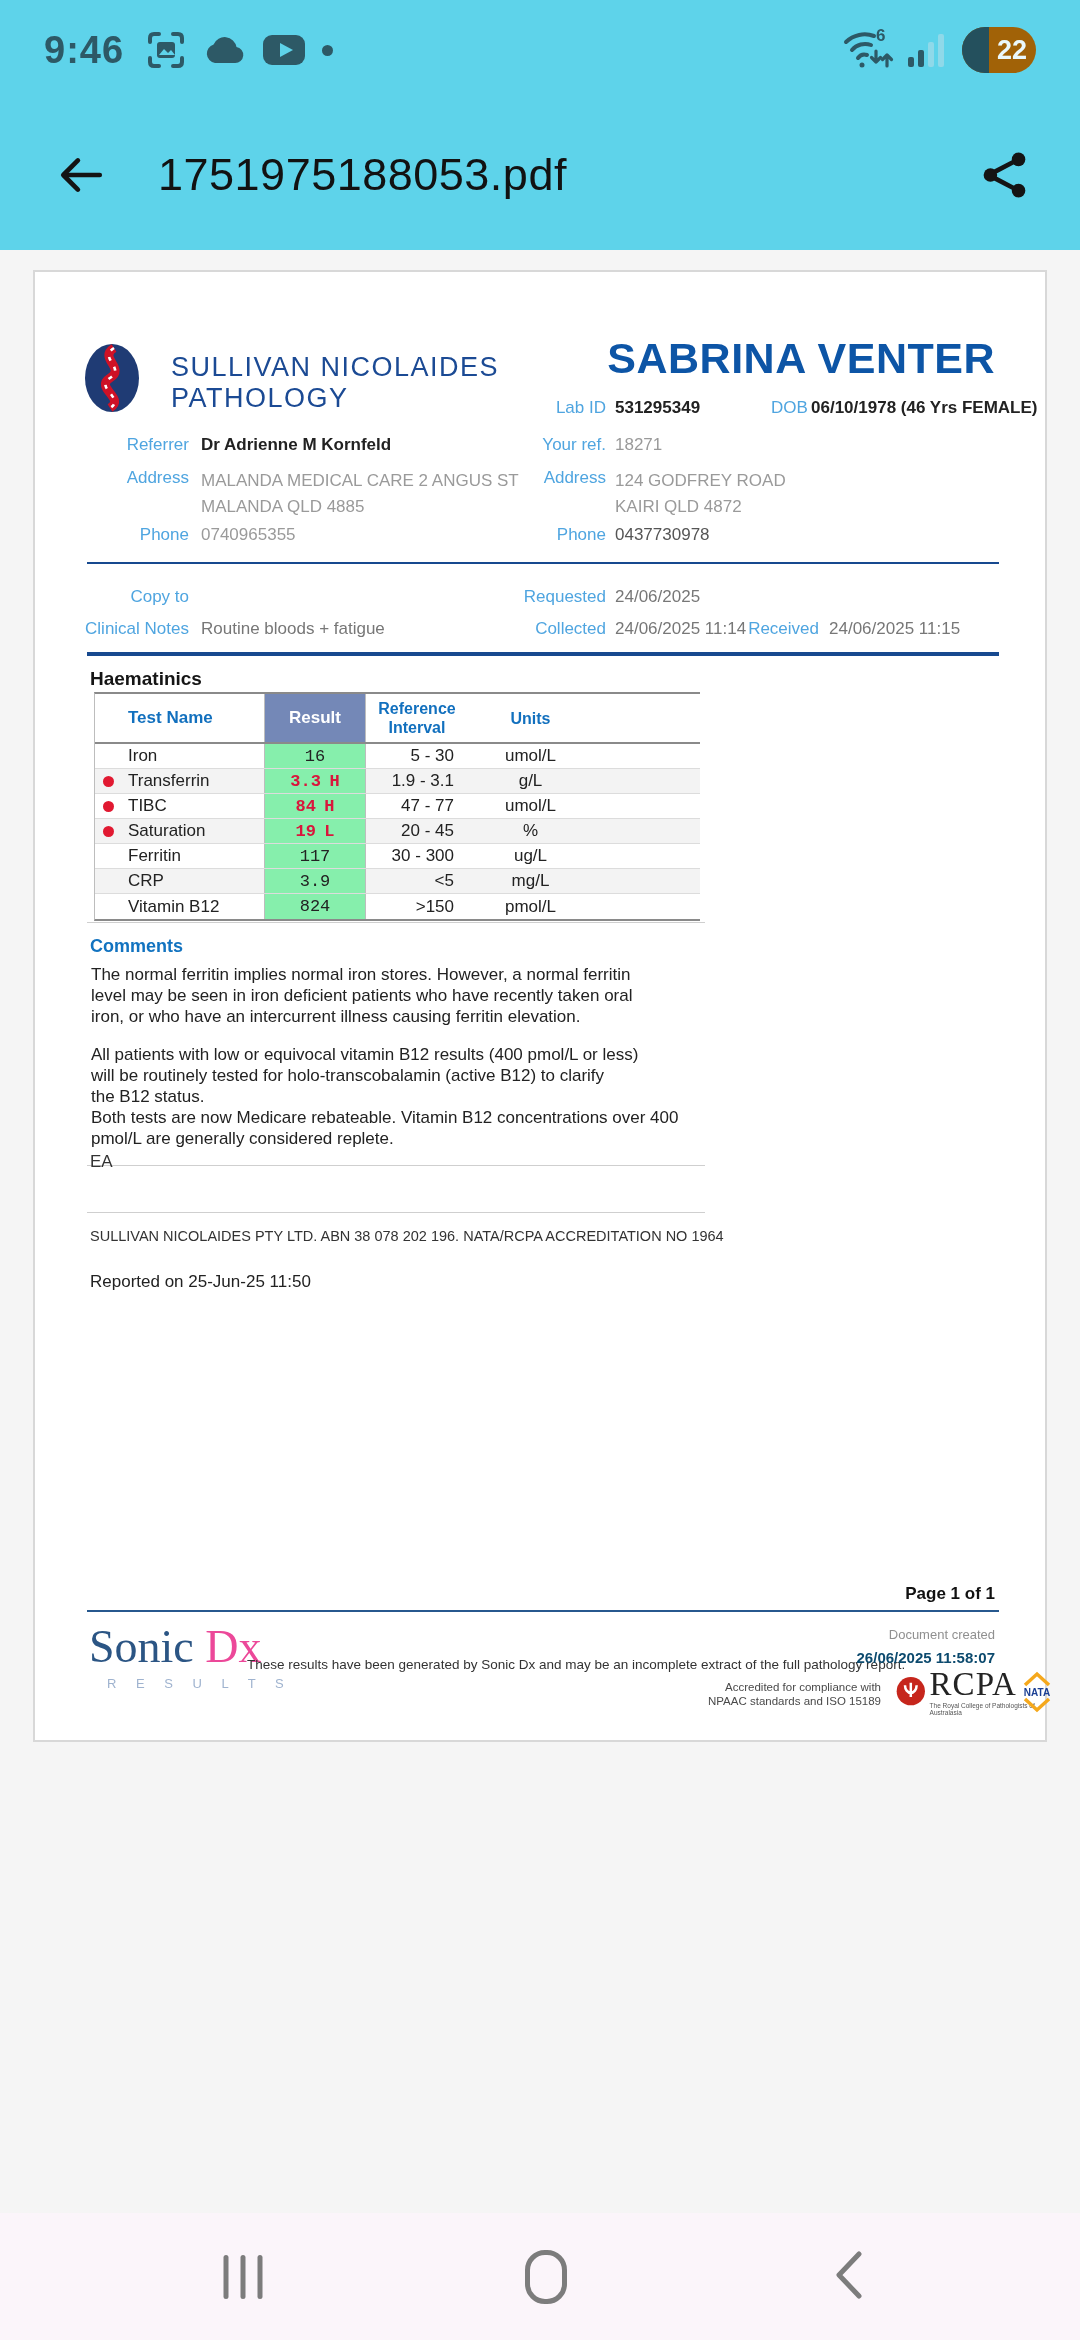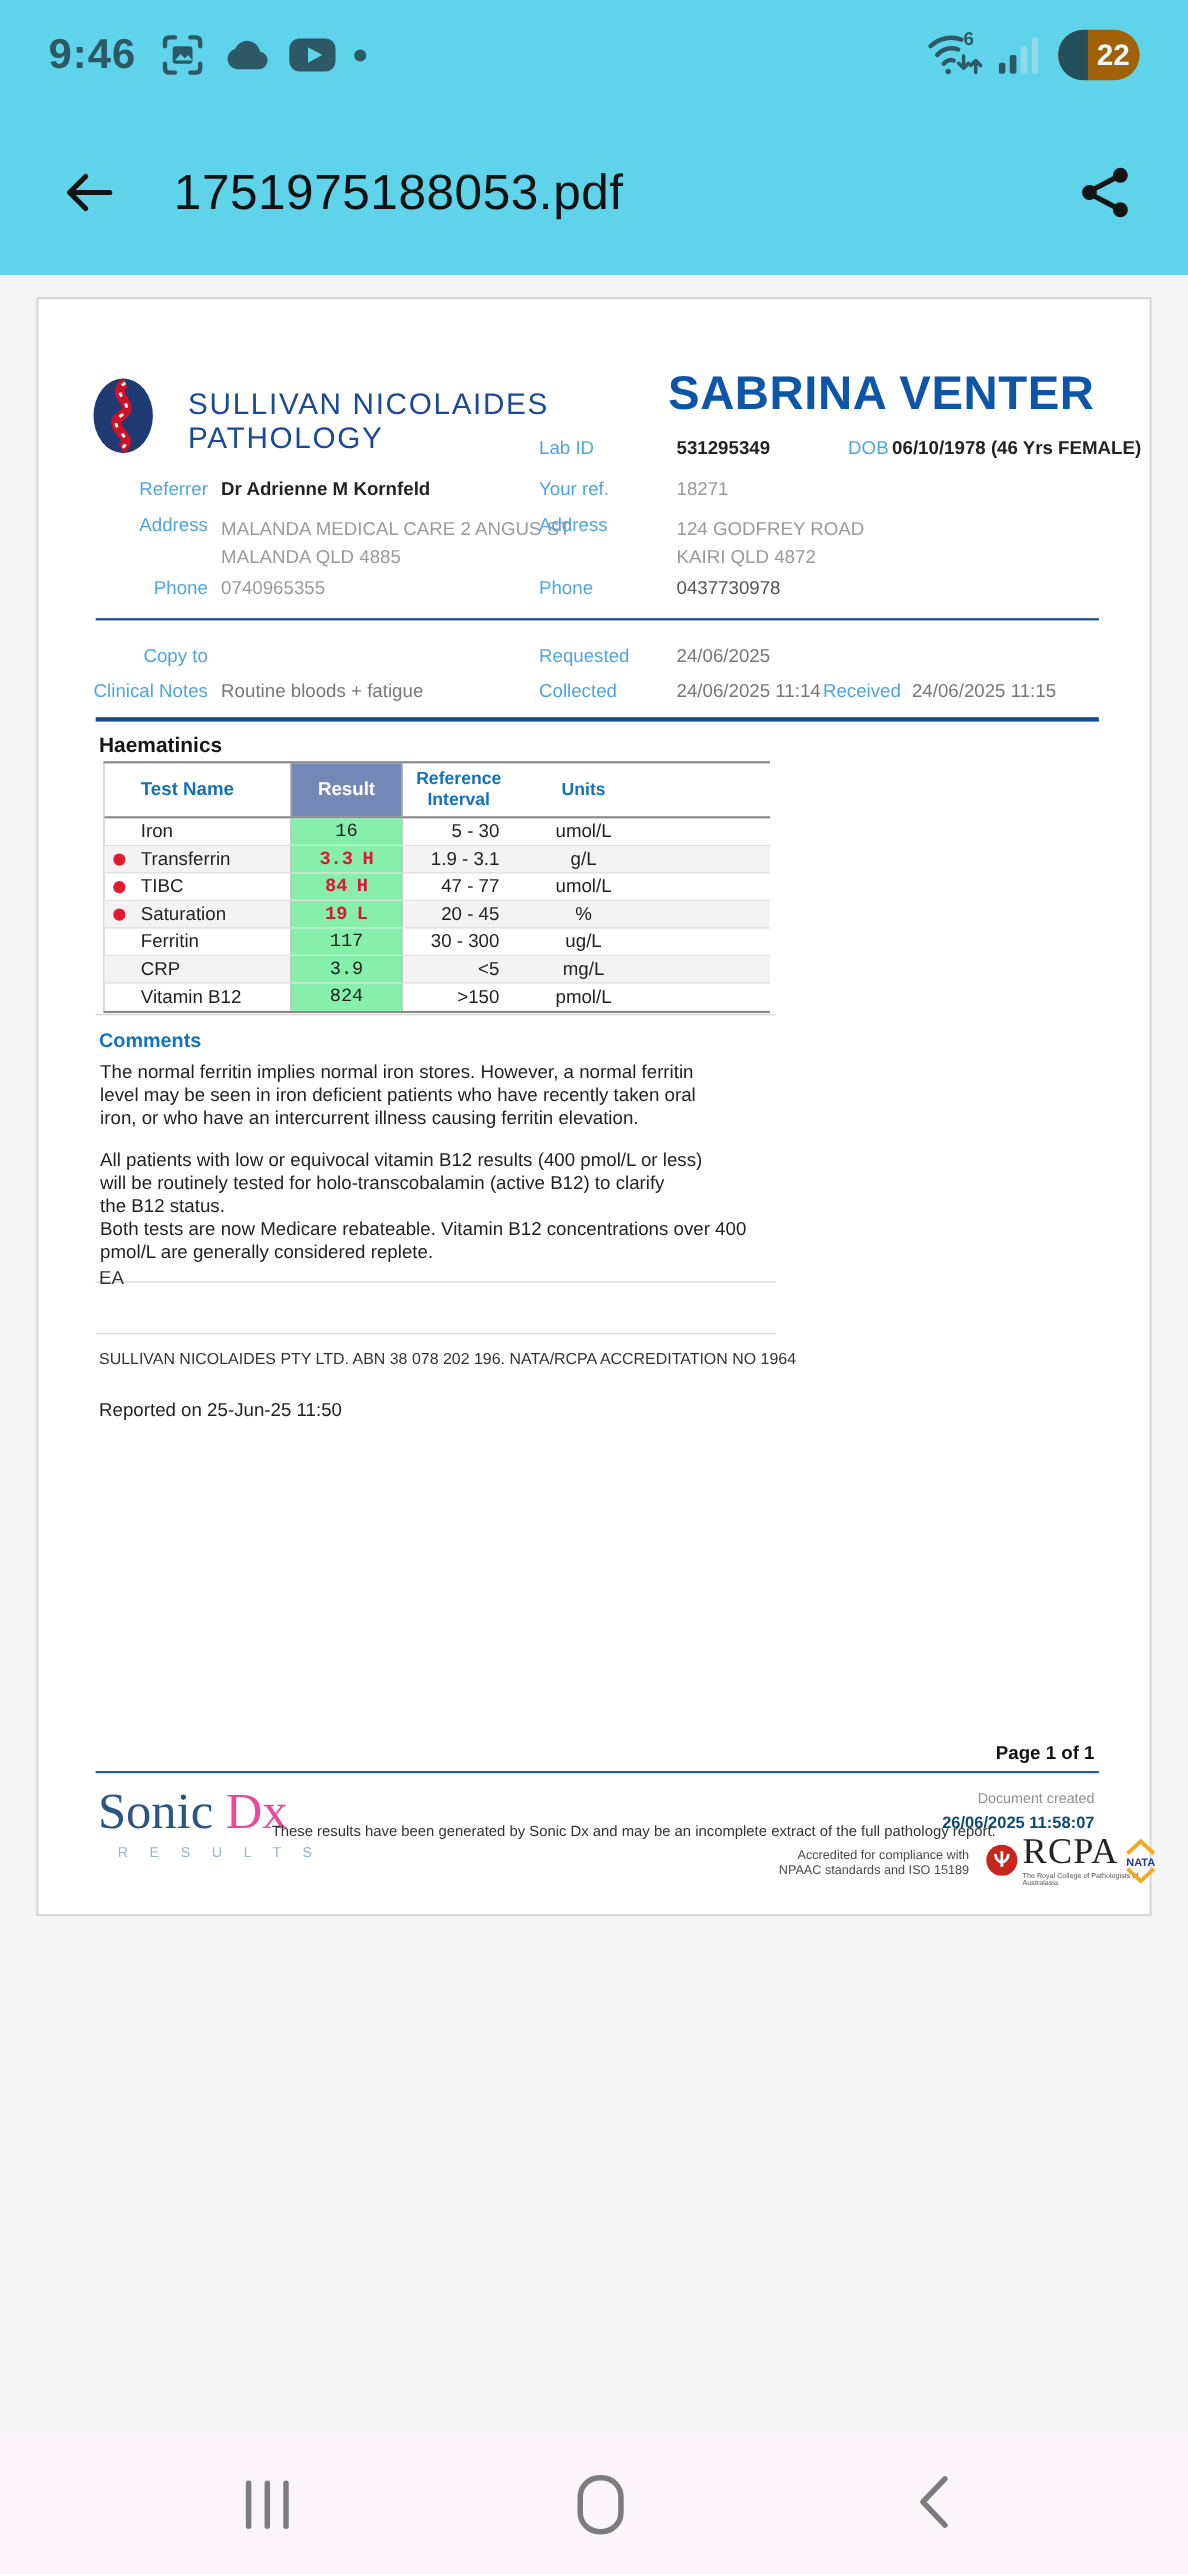--- a/index.html
+++ b/index.html
@@ -27,21 +27,21 @@
   .card { position:relative; width:1014px; height:1472px; margin:20px auto 0; background:#FFFFFF;
           border:2px solid #D8D8D8; font-size:17px; color:#222; }
   .abs { position:absolute; }
   .pre { white-space:pre-line; }
 
   .snp-name { left:136px; top:80px; font-size:27px; line-height:31px; color:#1B4A94; letter-spacing:1.5px; }
   .patient-name { right:50px; top:62px; font-size:43px; font-weight:bold; color:#0D55A6; letter-spacing:0.5px; }
 
   .lbl { color:#4FA5E0; }
   .lblbox-l { left:32px; width:122px; text-align:right; }
-  .lblbox-r { left:455px; width:116px; text-align:left; }
+  .lblbox-r { left:455px; width:116px; text-align:right; }
   .val-bold { font-weight:bold; color:#222; }
   .val-gray { color:#9A9A9A; }
   .val-mid  { color:#777; }
   .val-dark { color:#555; }
 
   .hline { left:52px; width:912px; background:#17498F; }
   .rule  { background:#CFCFCF; height:1px; }
 
   .section-title { left:55px; top:396px; font-size:19px; font-weight:bold; color:#151515; }
 

